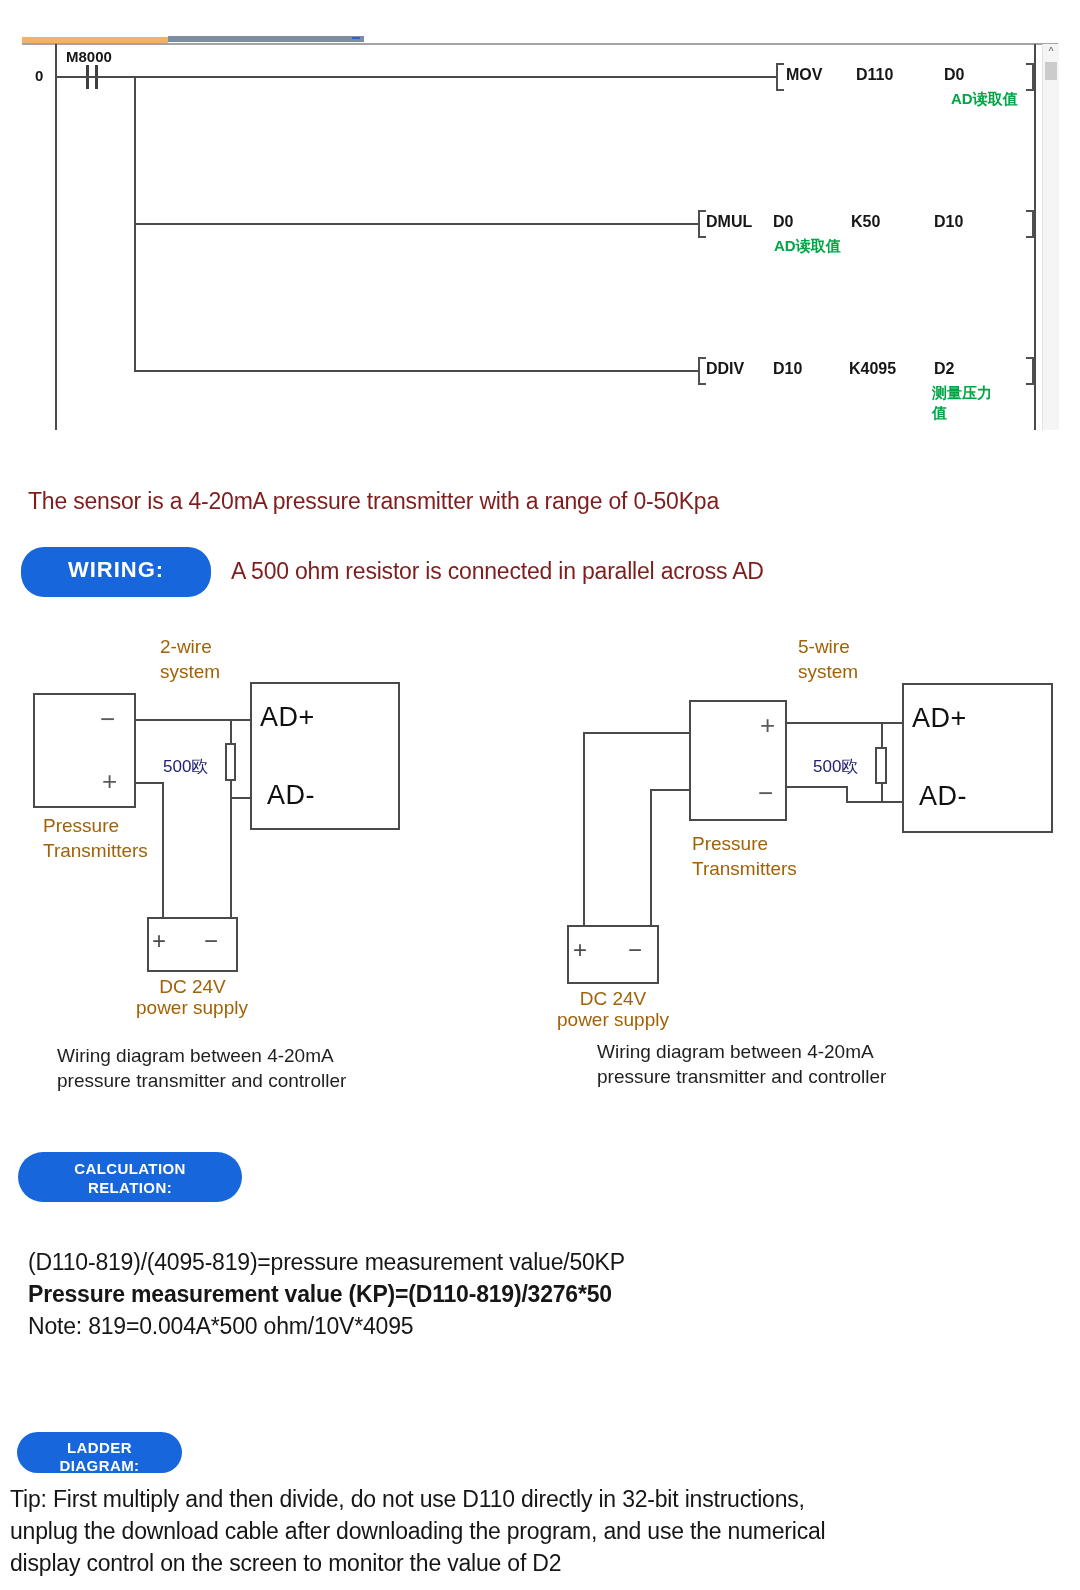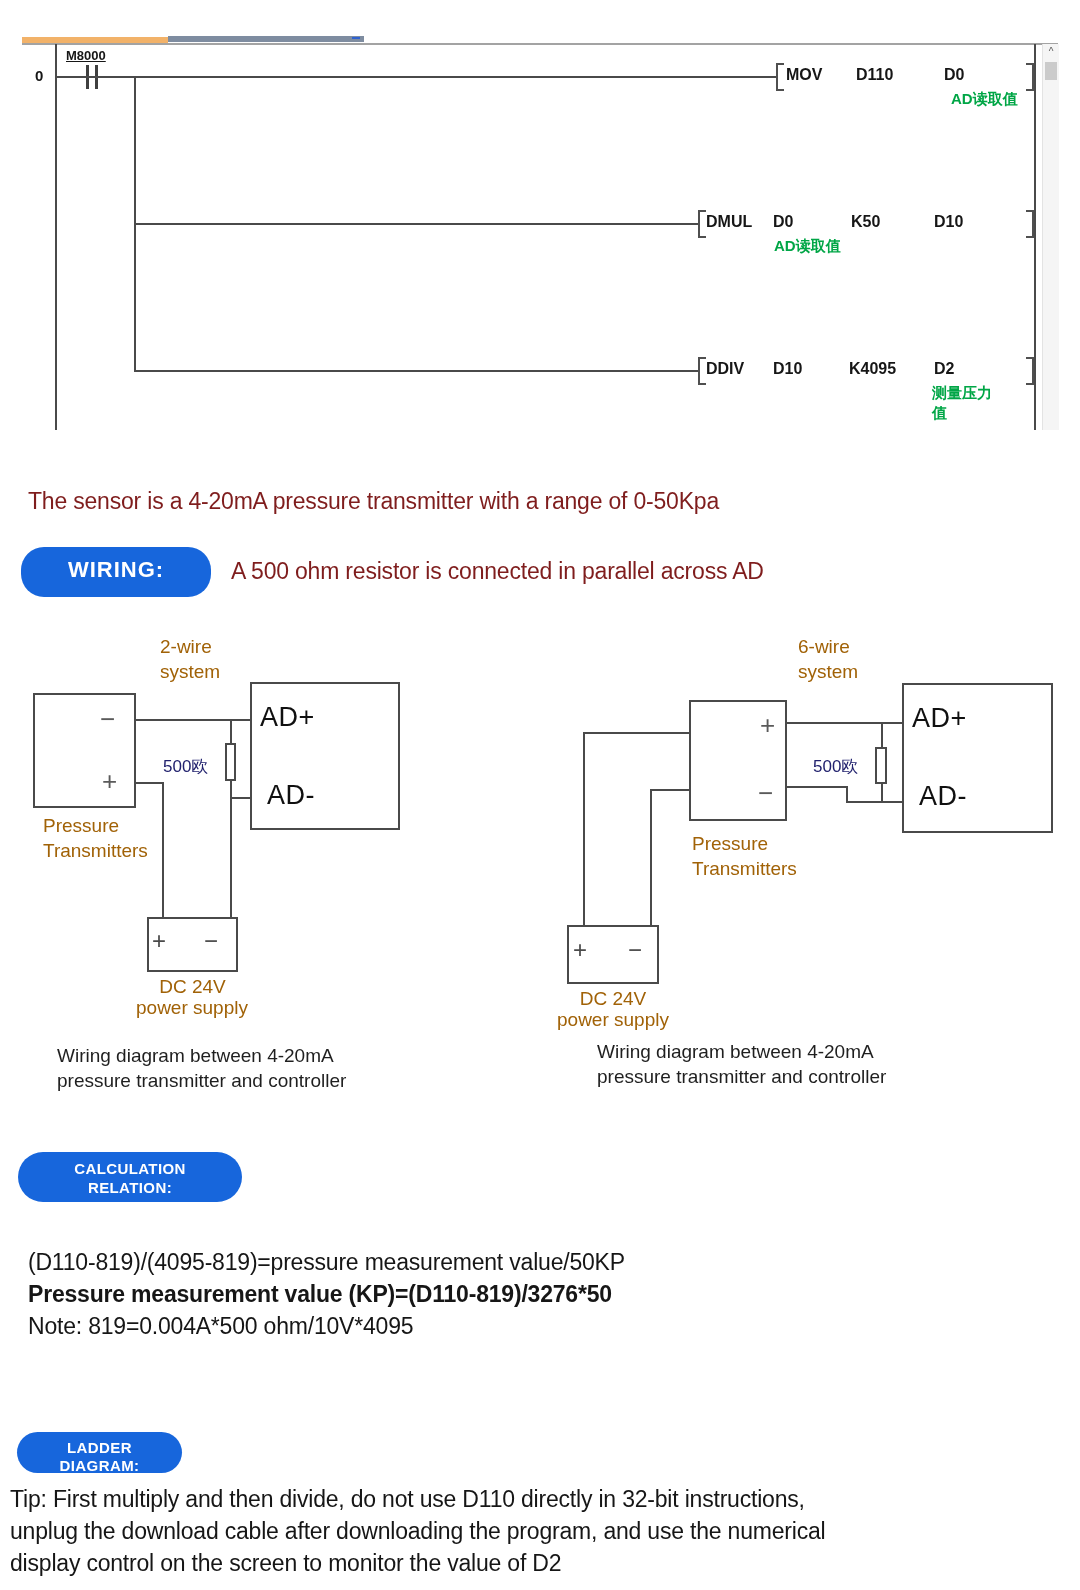--- a/index.html
+++ b/index.html
@@ -40,21 +40,21 @@
   <div class="abs" style="left:352px;top:37px;width:8px;height:2px;background:#2f62d0;"></div>
   <div class="abs" style="left:22px;top:43px;width:1036px;height:2px;background:#a3a3a3;"></div>
 
   <div class="abs" style="left:0;top:44px;width:1080px;height:400px;">
 
     <div class="vl" style="left:55px;top:0;height:386px;"></div>
     <div class="vl" style="left:1034px;top:0;height:386px;"></div>
     <div class="vl" style="left:134px;top:33px;height:295px;"></div>
 
     <div class="lad-label" style="left:35px;top:23px;font-size:15px;">0</div>
-    <div class="lad-label" style="left:66px;top:4px;font-size:13px;text-decoration:underline;">M8000</div>
+    <div class="lad-label" style="left:66px;top:4px;font-size:15px;">M8000</div>
     <div class="vl" style="left:86px;top:21px;height:24px;width:3px;background:#3f3f3f;"></div>
     <div class="vl" style="left:95px;top:21px;height:24px;width:3px;background:#3f3f3f;"></div>
 
     <div class="hl" style="left:57px;top:32px;width:719px;"></div>
     <div class="hl" style="left:136px;top:179px;width:562px;"></div>
     <div class="hl" style="left:136px;top:326px;width:562px;"></div>
 
     <div class="bracket open" style="left:776px;top:19px;"></div>
     <div class="bracket close" style="left:1026px;top:19px;"></div>
     <div class="lad-label" style="left:786px;top:22px;">MOV</div>
@@ -114,21 +114,21 @@
 
   <div class="box" style="left:147px;top:917px;width:91px;height:55px;"></div>
   <div class="sym-sm" style="left:152px;top:931px;">+</div>
   <div class="sym-sm" style="left:204px;top:931px;">−</div>
   <div class="dia-label centered" style="left:147px;top:976px;width:91px;">DC 24V</div>
   <div class="dia-label centered" style="left:132px;top:997px;width:120px;">power supply</div>
 
   <div class="caption" style="left:57px;top:1045px;">Wiring diagram between 4-20mA</div>
   <div class="caption" style="left:57px;top:1070px;">pressure transmitter and controller</div>
 
-  <div class="dia-label" style="left:798px;top:636px;">6-wire</div>
+  <div class="dia-label" style="left:798px;top:636px;">5-wire</div>
   <div class="dia-label" style="left:798px;top:661px;">system</div>
 
   <div class="box" style="left:689px;top:700px;width:98px;height:121px;"></div>
   <div class="sym" style="left:760px;top:714px;">+</div>
   <div class="sym" style="left:758px;top:782px;">−</div>
   <div class="dia-label" style="left:692px;top:833px;">Pressure</div>
   <div class="dia-label" style="left:692px;top:858px;">Transmitters</div>
 
   <div class="vl" style="left:583px;top:732px;height:193px;"></div>
   <div class="hl" style="left:583px;top:732px;width:106px;"></div>

